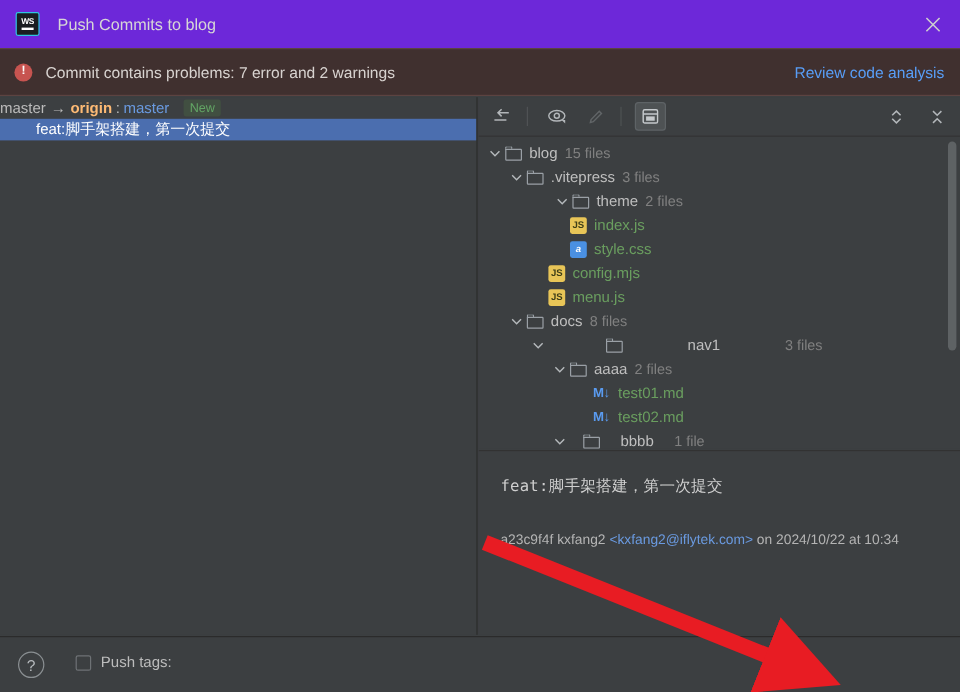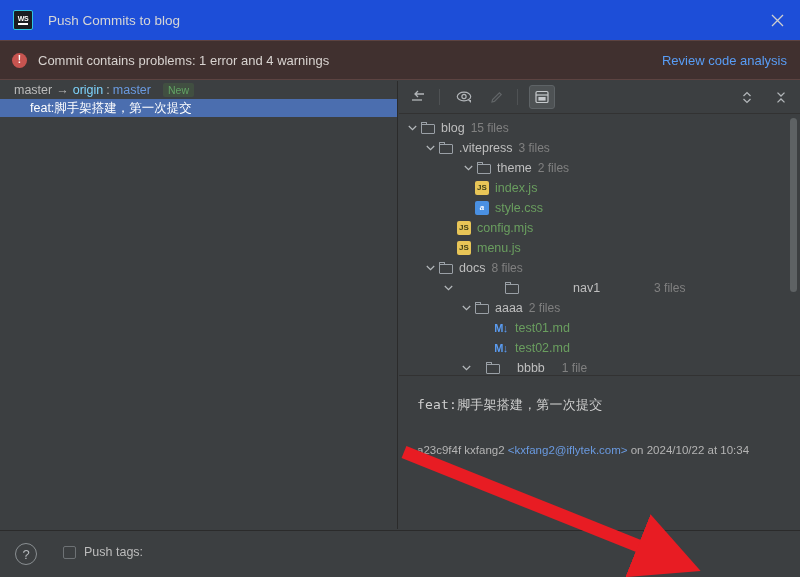--- a/index.html
+++ b/index.html
@@ -12,21 +12,21 @@
   #app {
     position: relative;
     width: 800px; height: 577px;
     background: #3c3f41;
     color: #bbbbbb;
   }
 
   
   .titlebar {
     position: absolute; left: 0; top: 0; width: 800px; height: 40px;
-    background: #1d4ed8;
+    background: #6d28d9;
     display: flex; align-items: center;
   }
   .ws-icon {
     width: 20px; height: 20px; margin-left: 13px;
     background: #1a1d21;
     border: 1.5px solid #2fc5e0;
     border-radius: 2px;
     display: flex; flex-direction: column;
     align-items: center; justify-content: center;
     line-height: 1;
@@ -75,25 +75,25 @@
   
   .left-panel {
     position: absolute; left: 0; top: 81px;
     width: 398px; height: 448px;
     background: #3c3f41;
     border-right: 1px solid #2b2b2b;
     overflow: hidden;
   }
   .branch-row {
     height: 18px; display: flex; align-items: center;
-    padding-left: 14px; font-size: 12.5px;
+    font-size: 12.5px;
   }
   .b-local { color: #bbbbbb; }
   .b-arrow { color: #bbbbbb; margin: 0 4px; }
-  .b-origin { color: #7dd3fc; }
+  .b-origin { color: #fdba74; font-weight: bold; }
   .b-colon { color: #bbbbbb; margin: 0 3px; }
   .b-remote { color: #6a9ae0; }
   .badge-new {
     margin-left: 12px; font-size: 10.5px; color: #62a464;
     background: #414f41; border-radius: 2px;
     padding: 1px 5px 1px 5px; line-height: 1.2;
   }
   .commit-row {
     height: 18px; display: flex; align-items: center;
     padding-left: 30px; background: #4b6eaf; color: #ffffff;
@@ -237,21 +237,21 @@
       <svg width="13" height="13" viewBox="0 0 13 13">
         <path d="M1 1 L12 12 M12 1 L1 12" stroke="#cfcfcf" stroke-width="1.3" fill="none"></path>
       </svg>
     </div>
   </div>
 
   <div class="banner">
     <div class="banner-icon">
         <span class="bang">!</span>
       </div>
-    <div class="banner-text">Commit contains problems: 1 error and 4 warnings</div>
+    <div class="banner-text">Commit contains problems: 7 error and 2 warnings</div>
     <div class="banner-link">Review code analysis</div>
   </div>
 
   <div class="left-panel">
     <div class="branch-row">
       <span class="b-local">master</span>
       <span class="b-arrow">→</span>
       <span class="b-origin">origin</span>
       <span class="b-colon">:</span>
       <span class="b-remote">master</span>

